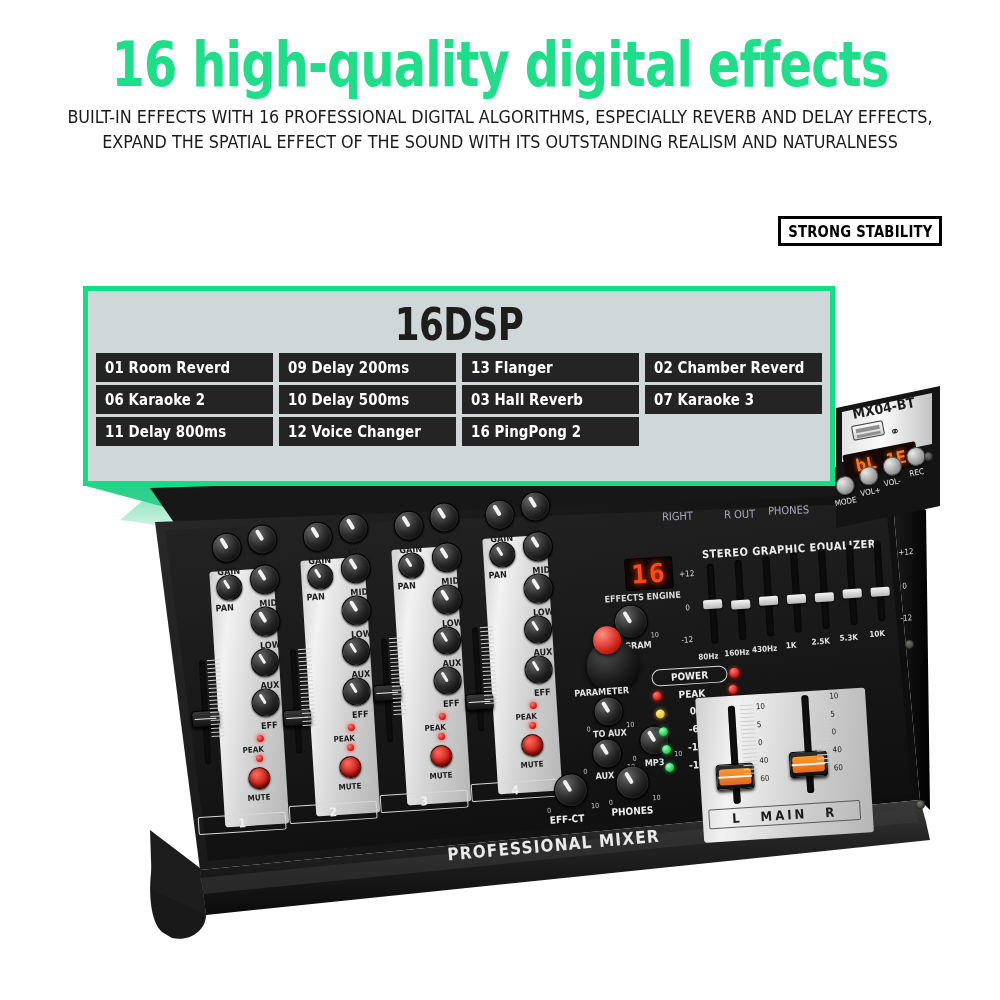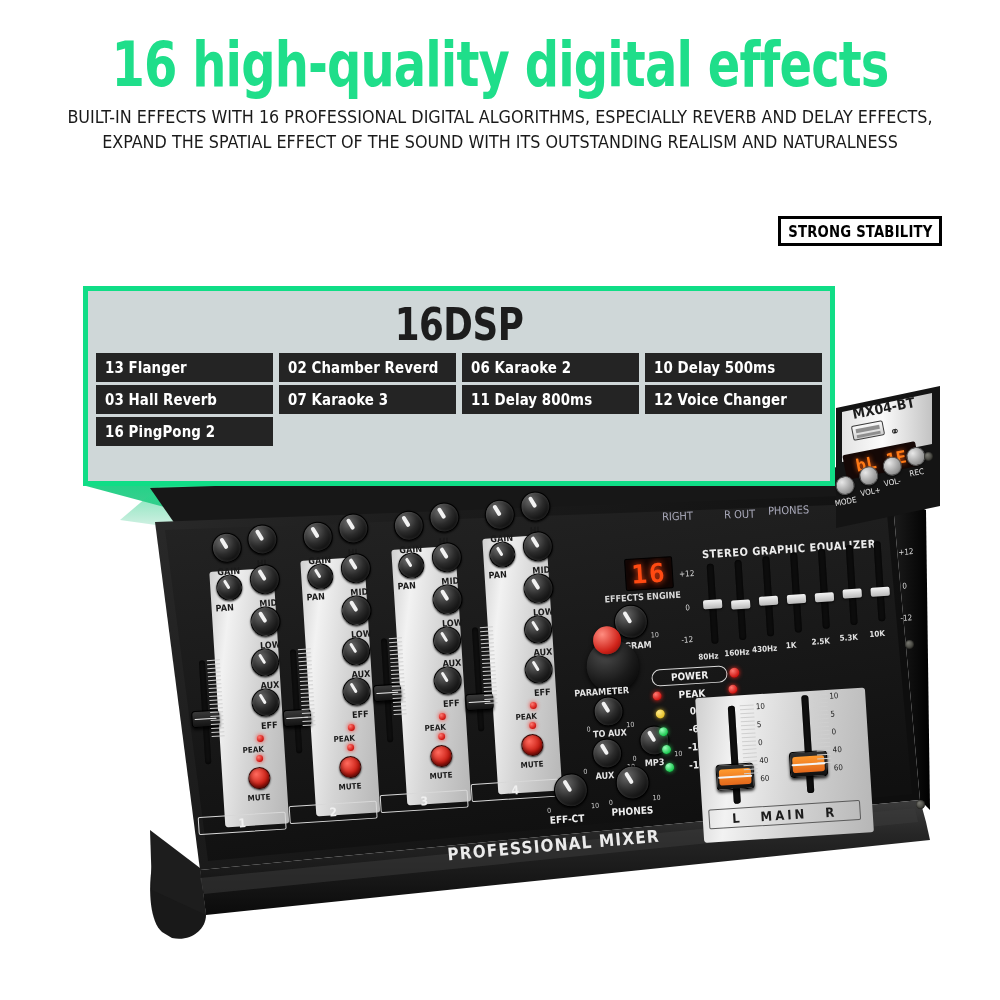--- a/index.html
+++ b/index.html
@@ -290,20 +290,26 @@
       </linearGradient>
     </defs>
     <polygon points="86,486 835,486 790,540 560,556 250,530" fill="url(#bg1)"></polygon>
     <polygon points="160,486 420,486 300,545 120,520" fill="url(#bg2)" opacity="0.75"></polygon>
     <polygon points="500,486 835,486 860,520 620,545" fill="url(#bg2)" opacity="0.6"></polygon>
   </svg>
 
   <div id="dsp-panel">
     <div id="dsp-title">16DSP</div>
     <div id="dsp-grid">
+      <div class="dsp-cell">
+          <span>01 Room Reverd</span>
+        </div>
+      <div class="dsp-cell">
+          <span>09 Delay 200ms</span>
+        </div>
       <div class="dsp-cell">
           <span>13 Flanger</span>
         </div>
       <div class="dsp-cell">
           <span>02 Chamber Reverd</span>
         </div>
       <div class="dsp-cell">
           <span>06 Karaoke 2</span>
         </div>
       <div class="dsp-cell">

